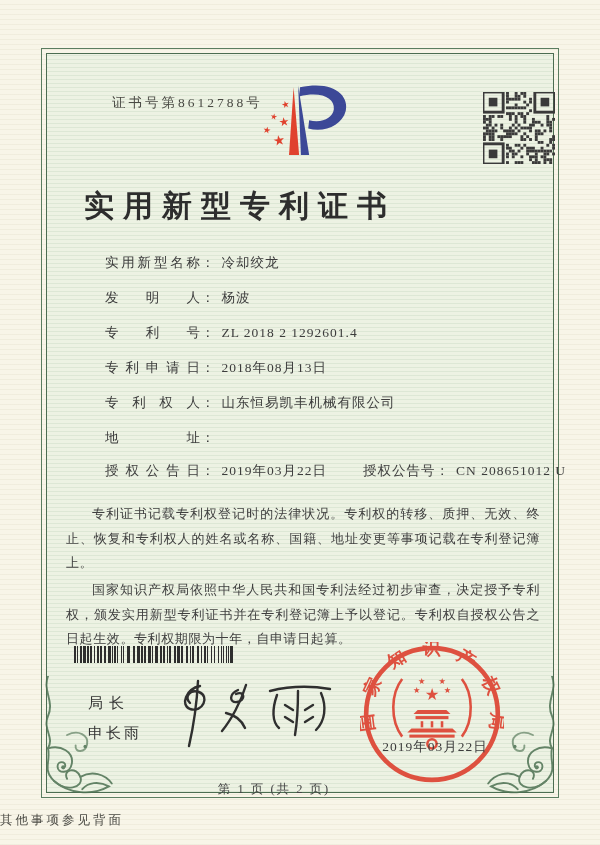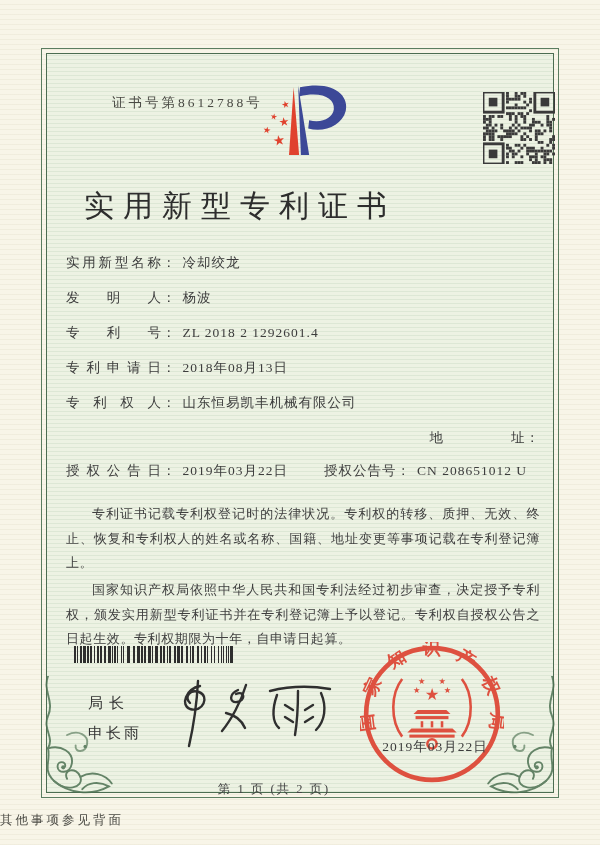--- a/index.html
+++ b/index.html
@@ -17,28 +17,28 @@
   .frame{
     position:absolute;left:46px;top:53px;width:506px;height:738px;
     border:1.5px solid #4c6d51;
     outline:1px solid #5b7d60;
     outline-offset:4px;
     background-color:#edf2e3;
     background-image:repeating-linear-gradient(0deg, rgba(139,176,141,.16) 0 1px, transparent 1px 4px);
   }
   .txt{position:absolute;color:#3b3b3b;}
   .certno{left:72px;top:94px;font-size:13.5px;letter-spacing:3px;color:#4a4a44;margin-left:40px;}
-  .title{left:0;top:186px;width:480px;text-align:center;font-size:30px;font-weight:normal;
+  .title{left:0;top:186px;width:480px;text-align:center;font-size:30px;font-weight:bold;
          letter-spacing:9px;color:#2d2d2d;}
   .fields{position:absolute;left:66px;top:252px;width:480px;font-size:13.5px;color:#3d3d3d;}
   .frow{display:flex;align-items:flex-start;line-height:22px;margin-bottom:13px;letter-spacing:1px;}
-  .flabel{display:inline-block;width:96px;text-align:justify;text-align-last:justify;flex:0 0 auto;}
+  .flabel{display:inline-block;width:96px;text-align:justify;text-align-last:justify;flex:0 0 auto;margin-left:39px;}
   .fcolon{flex:0 0 auto;margin-right:6px;}
   .fvalue{flex:0 0 auto;}
-  .frow.address{margin-bottom:11px;justify-content:flex-end;}
+  .frow.address{margin-bottom:11px;}
   .frow.address .fvalue{max-width:372px;flex:0 1 auto;}
   .flabel2{margin-left:36px;flex:0 0 auto;}
   .bodytext{position:absolute;left:66px;top:502px;width:474px;font-size:13px;line-height:1.9;
             color:#3f3f3f;text-align:justify;letter-spacing:.6px;}
   .bodytext p{margin:0 0 2px 0;text-indent:2em;}
   .barcode{position:absolute;left:74px;top:646px;width:162px;height:17px;}
   .director{position:absolute;left:88px;top:694px;font-size:15px;letter-spacing:6px;color:#333;}
   .director2{position:absolute;left:88px;top:724px;font-size:15px;letter-spacing:3px;color:#333;}
   .signature{position:absolute;left:168px;top:678px;width:175px;height:72px;}
   .seal{position:absolute;left:360px;top:642px;width:144px;height:144px;opacity:.92;}

